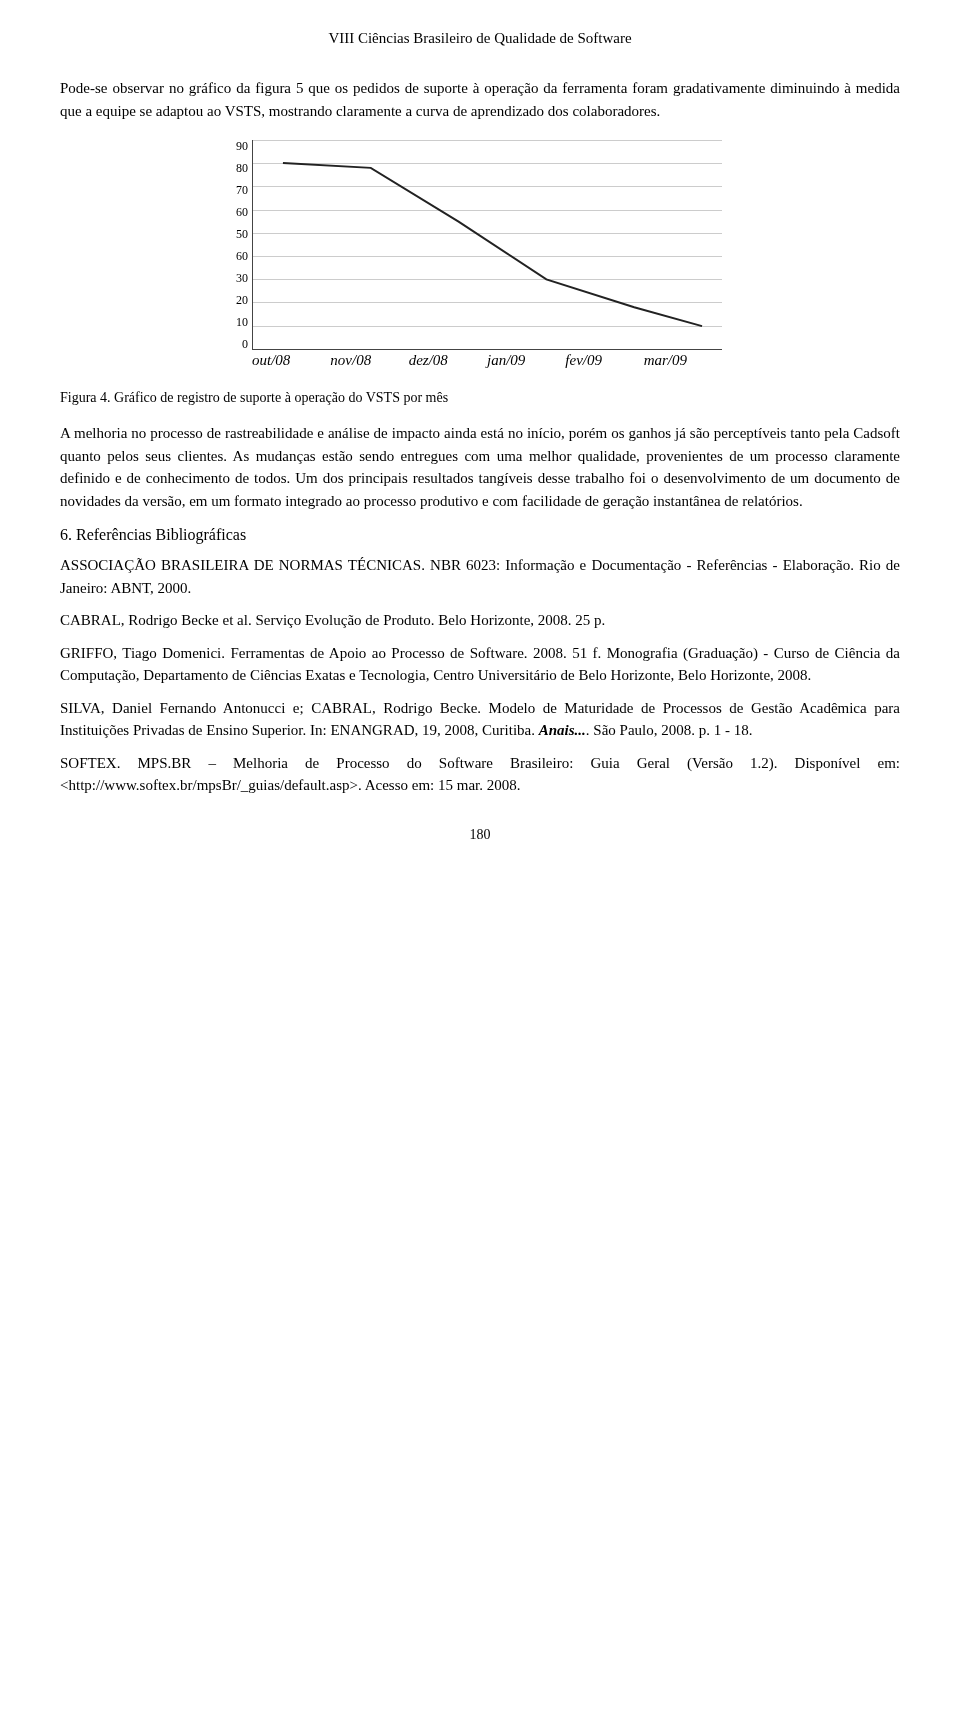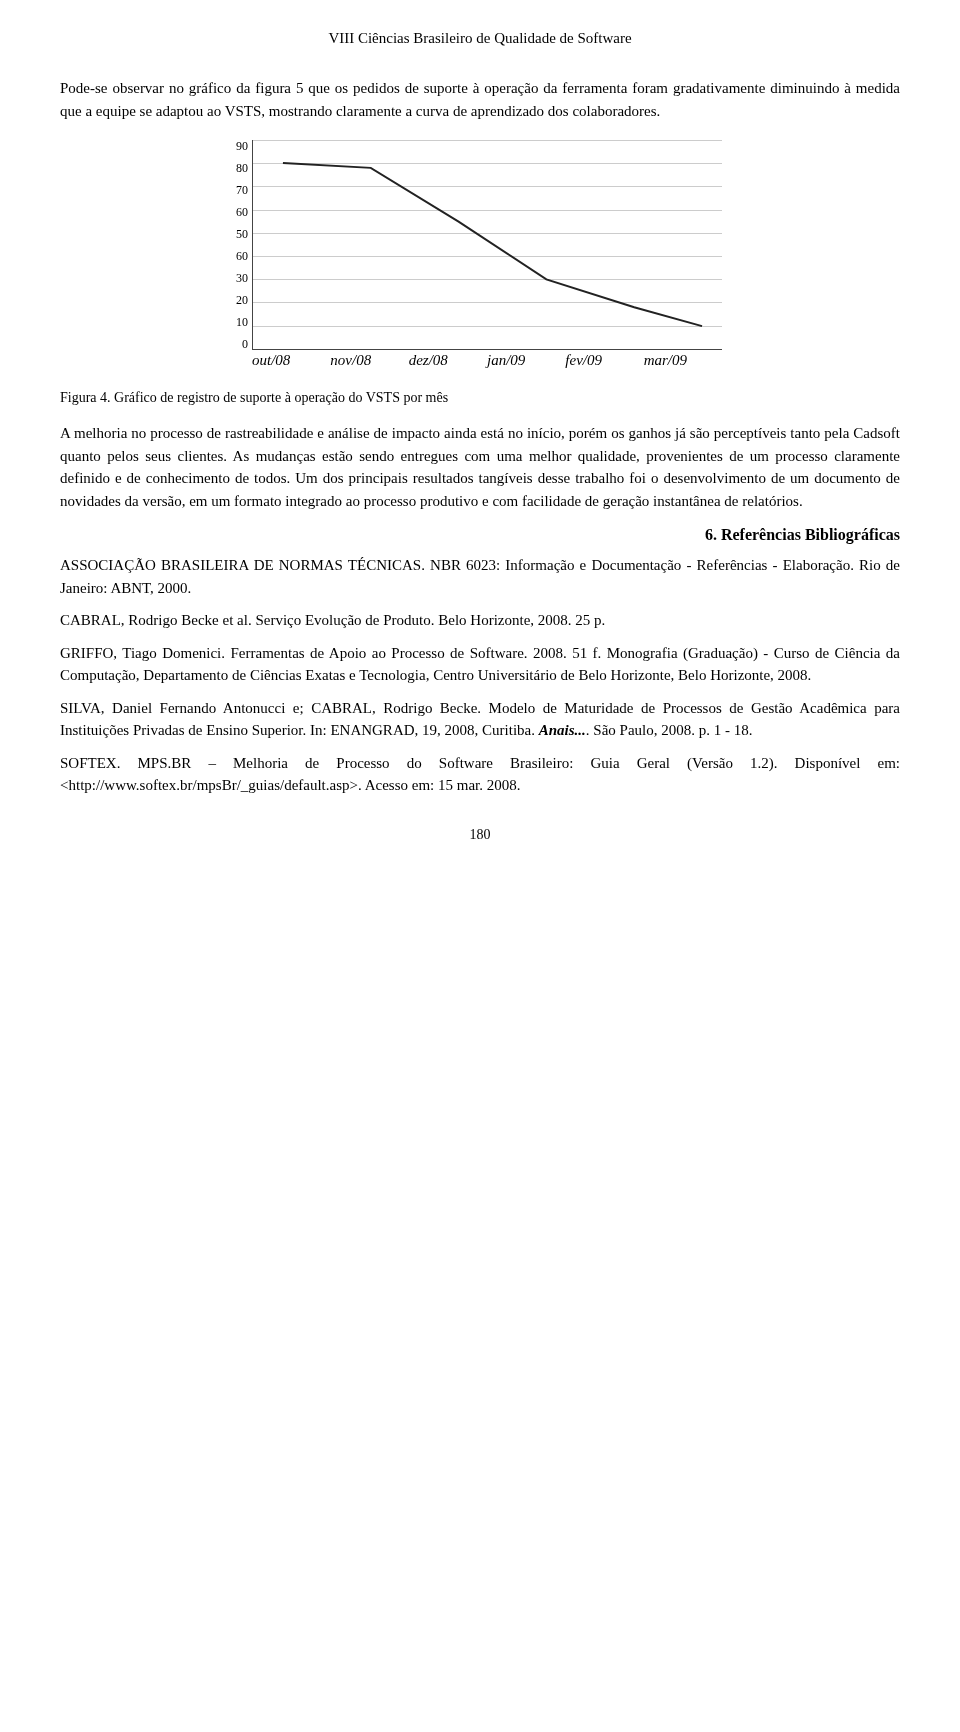--- a/index.html
+++ b/index.html
@@ -40,23 +40,22 @@
       flex: 1;
       font-style: italic;
     }
     .figure-caption {
       text-align: left;
       font-size: 14px;
       margin-bottom: 16px;
     }
     .section-heading {
       font-size: 16px;
-      font-weight: bold;
+      font-weight: normal;
       margin-bottom: 10px;
-      text-align: right;
     }
     .reference-block {
       text-align: justify;
       line-height: 1.5;
       margin-bottom: 10px;
       padding-left: 0;
     }
     .page-number {
       text-align: center;
       font-size: 14px;

